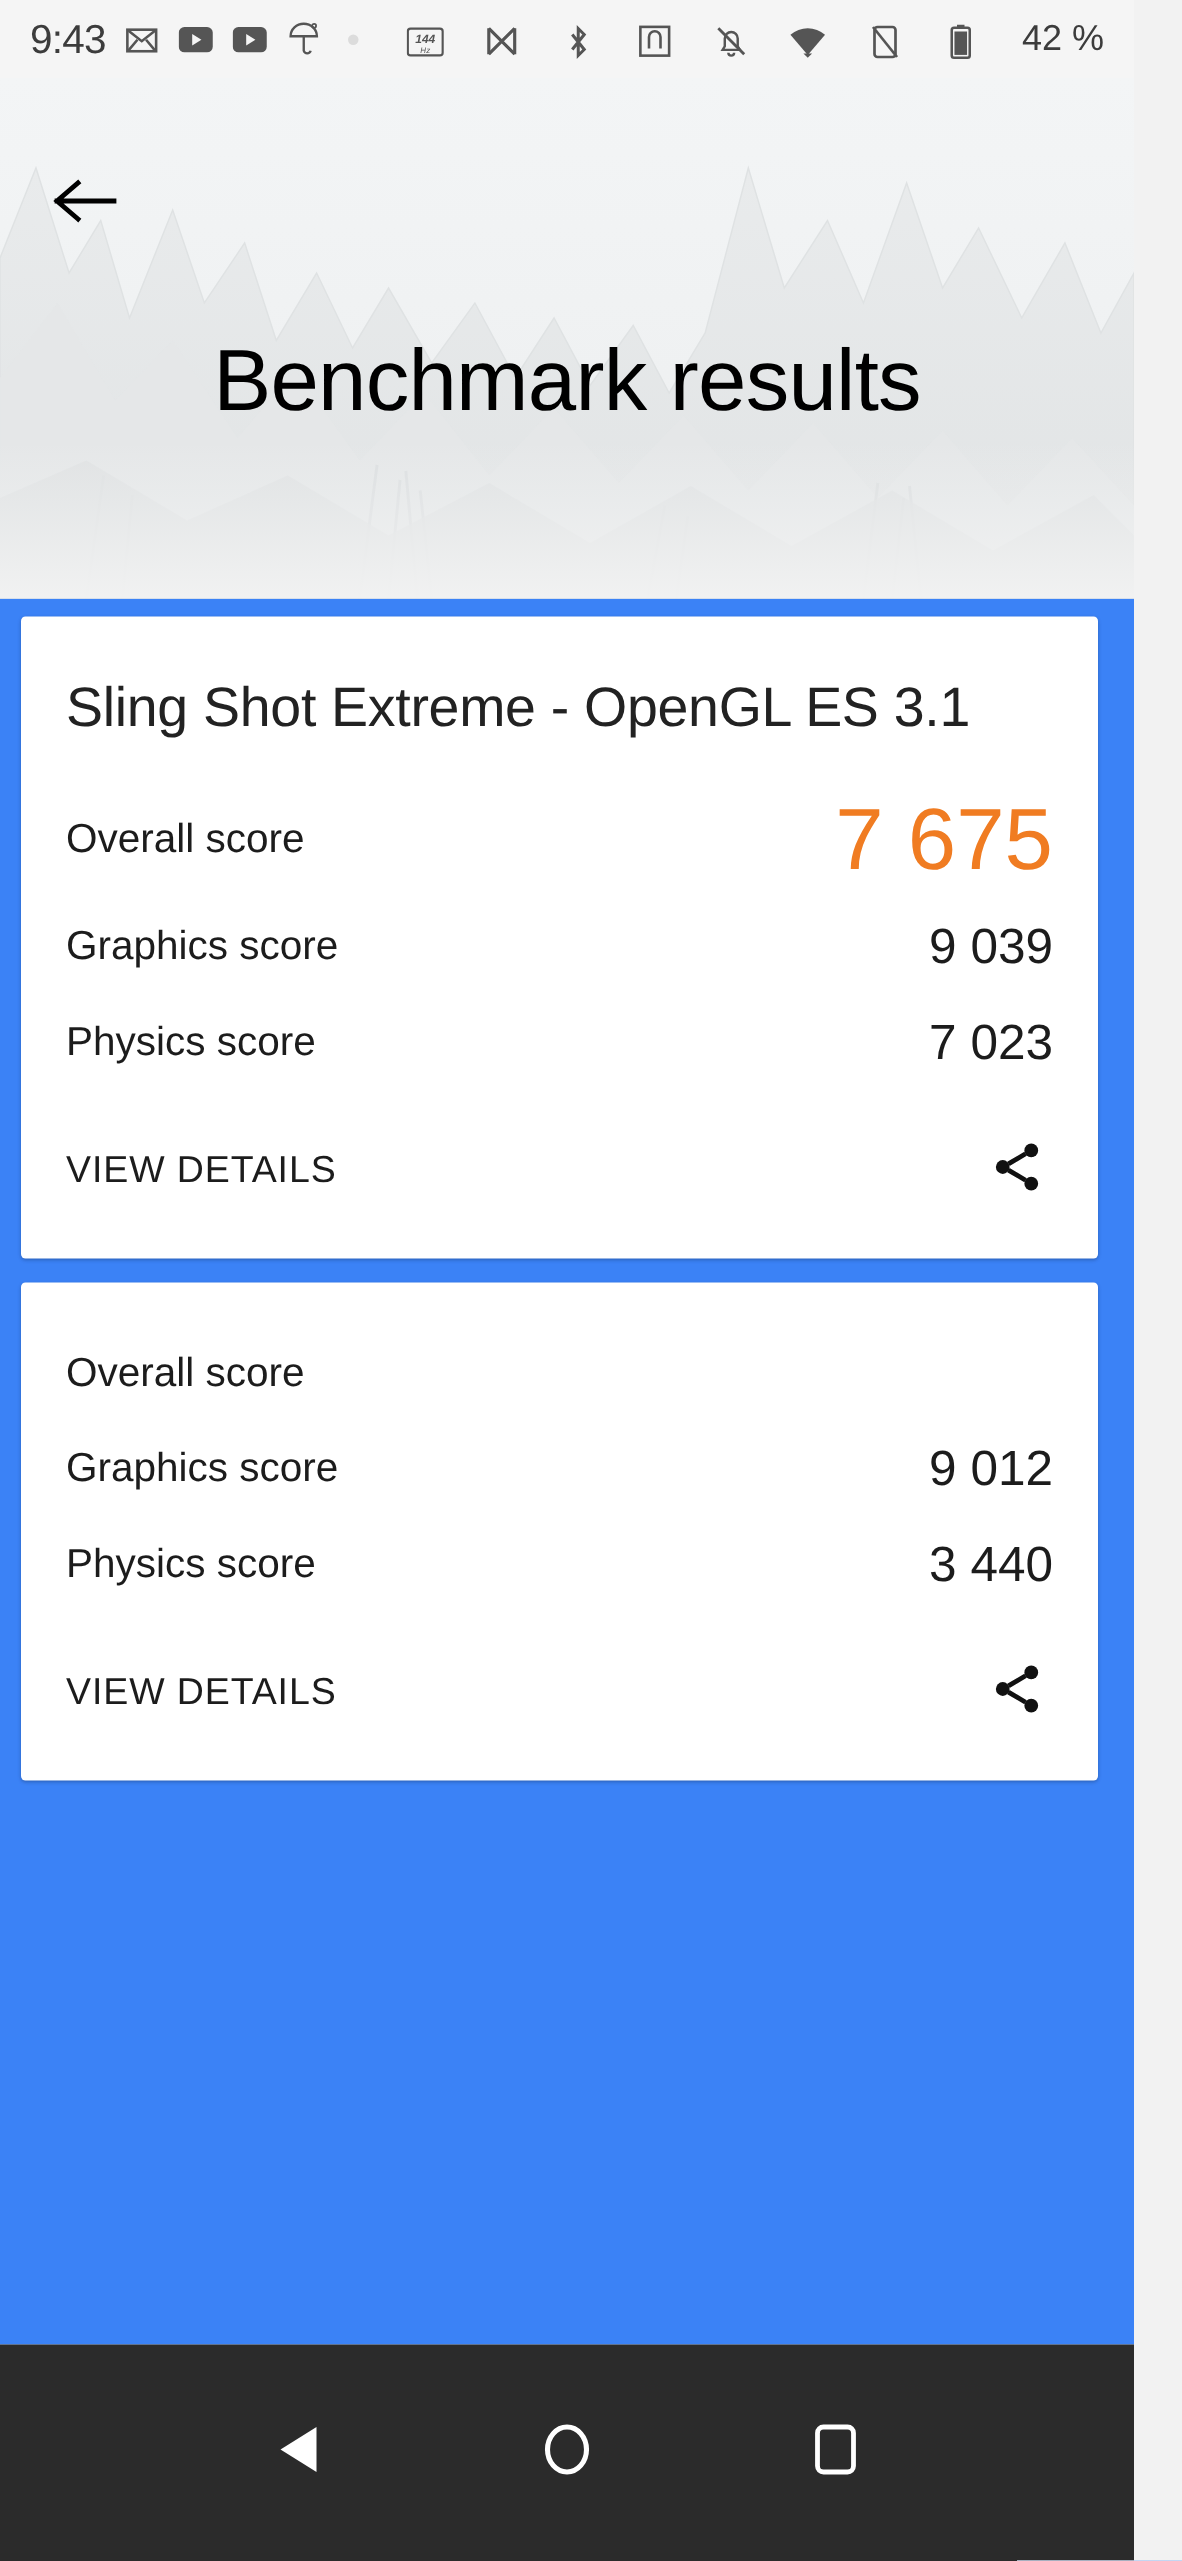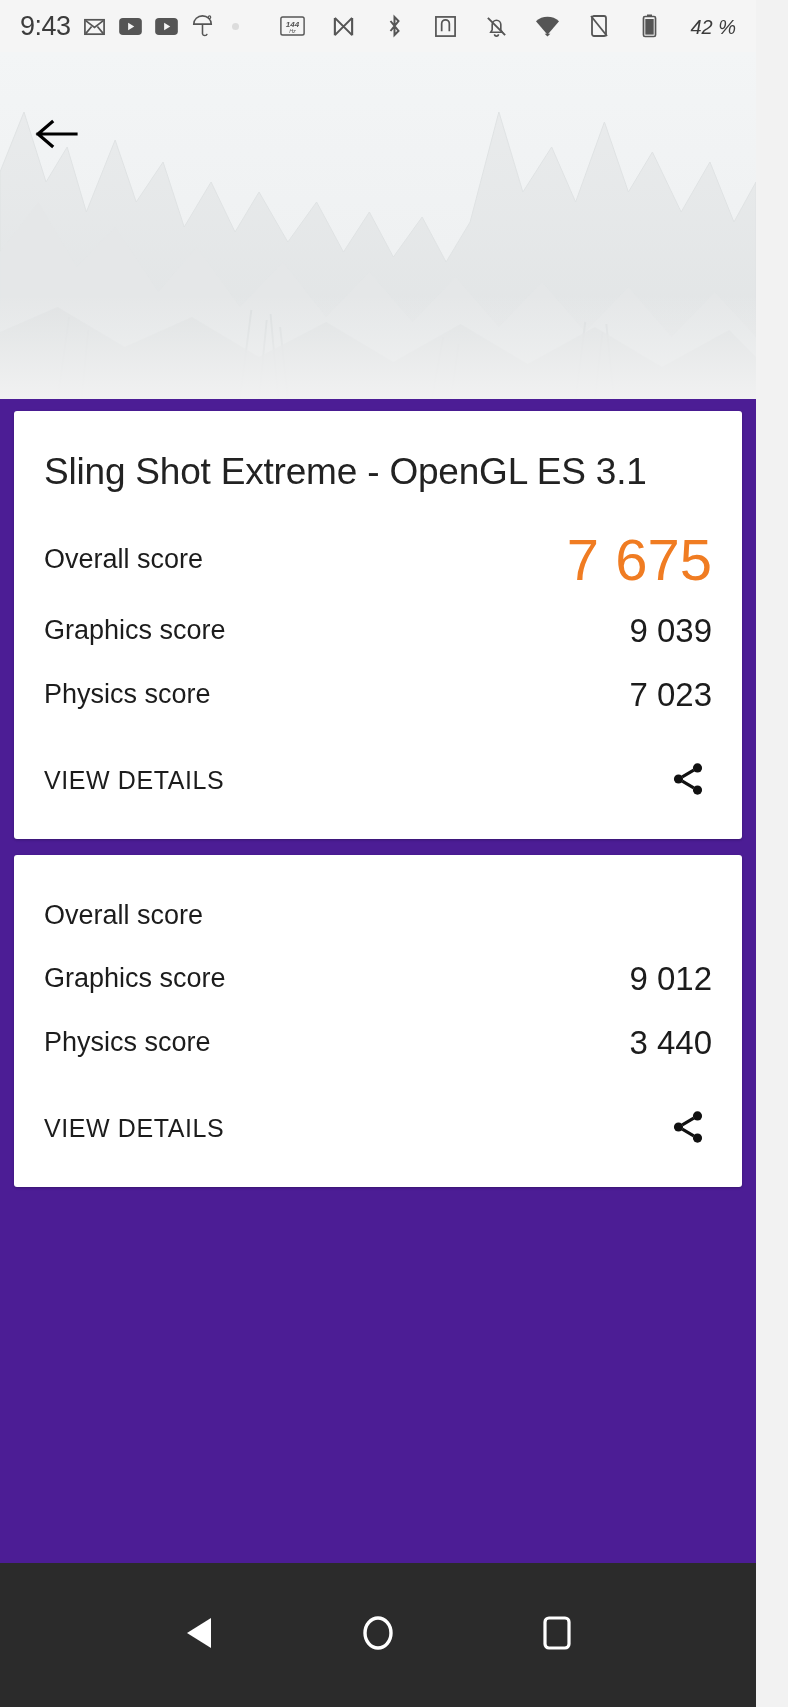--- a/index.html
+++ b/index.html
@@ -14,41 +14,41 @@
   
   .statusbar {
     height: 52px; background: #f5f5f5; display: flex; align-items: center;
     padding: 0 20px; flex: 0 0 52px; color: #4a4a4a;
   }
   .sb-left { display: flex; align-items: center; gap: 11px; }
   .sb-right { display: flex; align-items: flex-end; gap: 26px; margin-left: auto; }
   .sb-time { font-size: 27px; font-weight: 400; color: #3c3c3c; letter-spacing: -0.5px; }
   .sb-ico { width: 25px; height: 25px; display: inline-flex; align-items: center; justify-content: center; }
   .sb-ico svg { display: block; }
-  .sb-batt-text { font-size: 20px; color: #3c3c3c; margin-left: 2px; white-space: nowrap; font-style: italic; }
+  .sb-batt-text { font-size: 24px; color: #3c3c3c; margin-left: 2px; white-space: nowrap; }
   .sb-dot { width: 7px; height: 7px; border-radius: 50%; background: #dcdcdc; margin-left: 6px; }
 
   
   .hero {
     position: relative; flex: 0 0 347px; height: 347px; overflow: hidden;
     background: #eef0f1;
   }
   .hero-img { position: absolute; inset: 0; }
   .hero-img svg { width: 100%; height: 100%; display: block; }
   .hero-back {
     position: absolute; left: 28px; top: 56px; width: 56px; height: 56px;
     display: flex; align-items: center; justify-content: center; cursor: pointer;
   }
   .hero-title {
     position: absolute; left: 0; right: 0; top: 168px; text-align: center;
     font-size: 58px; color: #000; font-weight: 400; letter-spacing: -0.5px;
   }
 
   
-  .content { flex: 1 1 auto; background: #4c1d95; padding: 12px 14px 0 14px; overflow: hidden; }
+  .content { flex: 1 1 auto; background: #3b82f6; padding: 12px 24px 0 14px; overflow: hidden; }
   .card {
     background: #ffffff; border-radius: 3px; margin-bottom: 16px;
     box-shadow: 0 1px 3px rgba(0,0,0,0.16), 0 1px 2px rgba(0,0,0,0.10);
     padding: 34px 30px 6px 30px;
   }
   .card-title {
     font-size: 37px; color: #222; font-weight: 400; line-height: 1.45;
     letter-spacing: -0.2px; margin-bottom: 26px;
   }
   .score-row {
@@ -209,20 +209,21 @@
         <rect width="788" height="347" fill="url(#fadeb)"></rect>
       </svg>
     </div>
     <div class="hero-back">
       <span>
         <svg width="44" height="36" viewBox="0 0 44 36">
             <path d="M18 6 L4 18 L18 30 M4 18 L42 18" fill="none" stroke="#000" stroke-width="3.2" stroke-linecap="square" stroke-linejoin="miter"></path>
           </svg>
       </span>
     </div>
+    <div class="hero-title">Benchmark results</div>
   </div>
 
   <div class="content">
 
     <div class="card">
       <div class="card-title">Sling Shot Extreme - OpenGL ES 3.1</div>
       <div class="score-row overall">
         <span class="score-label">Overall score</span>
         <span class="score-value big" style="color:#F07C22">7 675</span>
       </div>

